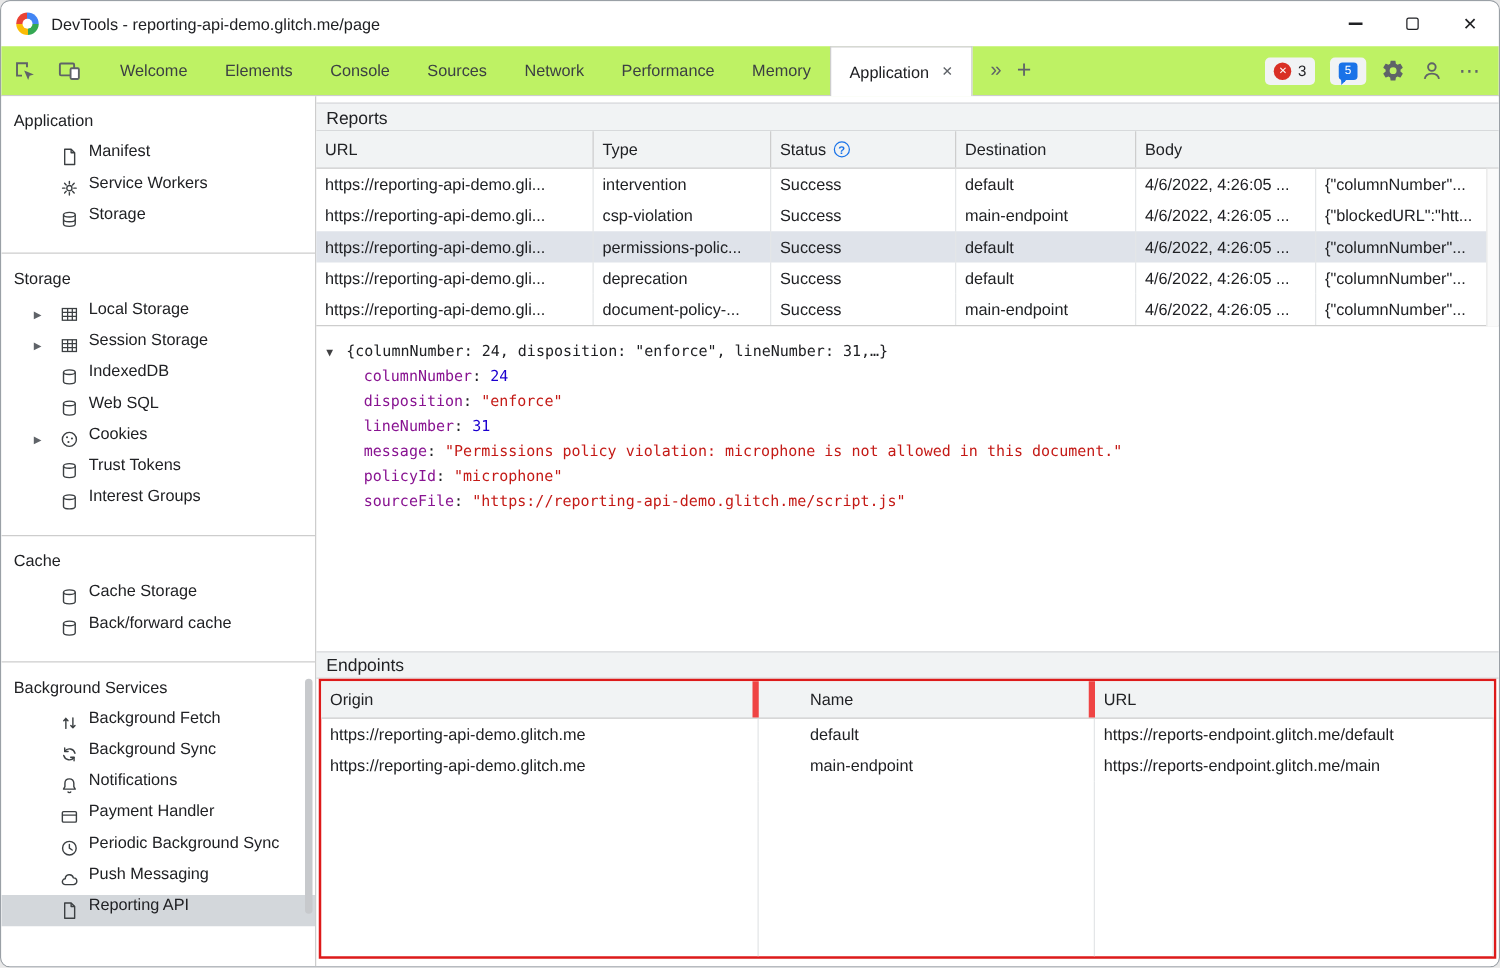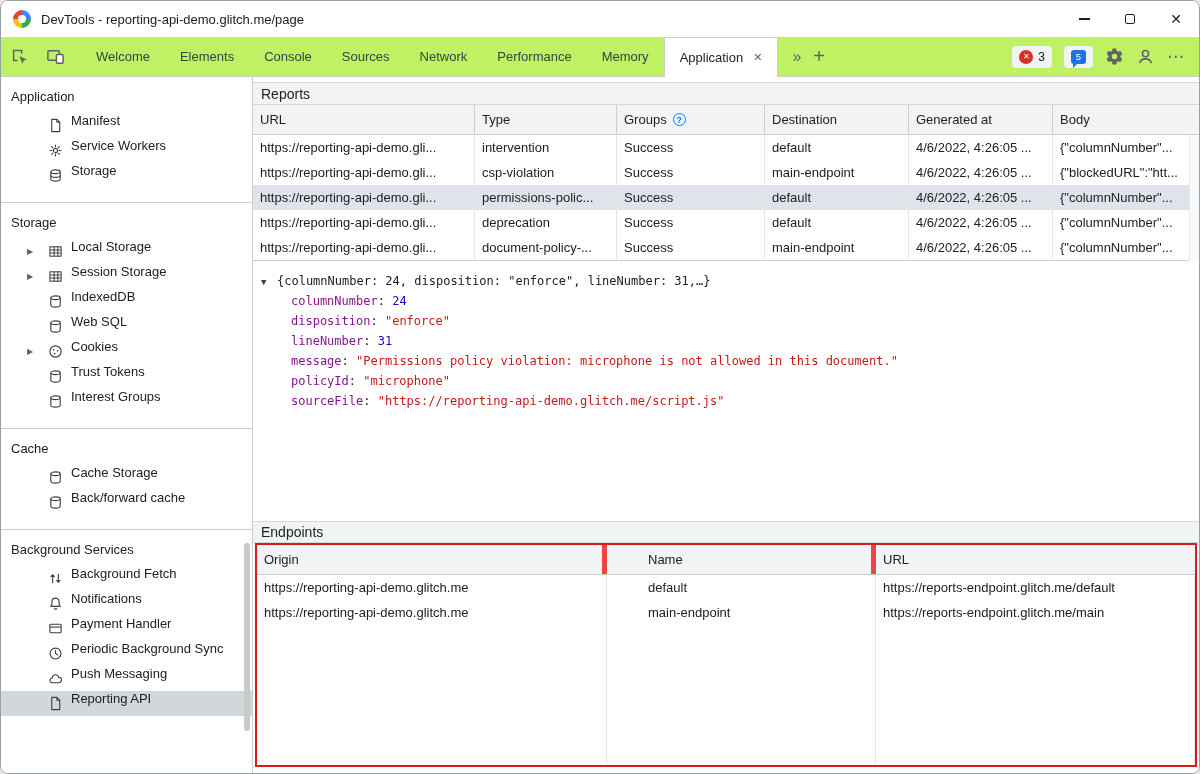--- a/index.html
+++ b/index.html
@@ -325,20 +325,31 @@
         <div class="item">
           <span class="icon">
               <svg width="15" height="15" viewBox="0 0 16 16" fill="none" stroke="#3c4043" stroke-width="1.2" stroke-linecap="round" stroke-linejoin="round">
                 <path d="M5 12.5V4M5 4L3.2 6M5 4l1.8 2M11 3.5V12M11 12l-1.8-2M11 12l1.8-2"></path>
               </svg>
             </span>
           <span class="lbl">Background Fetch</span>
         </div>
         <div class="item">
           <span class="icon">
+              <svg width="15" height="15" viewBox="0 0 16 16" fill="none" stroke="#3c4043" stroke-width="1.2" stroke-linecap="round" stroke-linejoin="round">
+                <path d="M12.8 7A5 5 0 0 0 4 5.3"></path>
+                <path d="M4 2.6v2.9h2.9"></path>
+                <path d="M3.2 9a5 5 0 0 0 8.8 1.7"></path>
+                <path d="M12 13.4v-2.9H9.1"></path>
+              </svg>
+            </span>
+          <span class="lbl">Background Sync</span>
+        </div>
+        <div class="item">
+          <span class="icon">
               <svg width="15" height="15" viewBox="0 0 16 16" fill="none" stroke="#3c4043" stroke-width="1.2" stroke-linejoin="round">
                 <path d="M8 2.2c-2.2 0-3.8 1.6-3.8 3.8v2.8L3 11h10l-1.2-2.2V6c0-2.2-1.6-3.8-3.8-3.8z"></path>
                 <path d="M6.6 13a1.5 1.5 0 0 0 2.8 0"></path>
               </svg>
             </span>
           <span class="lbl">Notifications</span>
         </div>
         <div class="item">
           <span class="icon">
               <svg width="15" height="15" viewBox="0 0 16 16" fill="none" stroke="#3c4043" stroke-width="1.2">
@@ -388,28 +399,25 @@
 
       <div class="rtable">
         <div class="thead">
           <div class="th c-url">
               <span>URL</span>
             </div>
           <div class="th c-type">
               <span>Type</span>
             </div>
           <div class="th c-status">
-              <span>Groups</span>
+              <span>Status</span>
               <span class="help">?</span>
             </div>
           <div class="th c-dest">
               <span>Destination</span>
-            </div>
-          <div class="th c-gen">
-              <span>Generated at</span>
             </div>
           <div class="th c-body">
               <span>Body</span>
             </div>
         </div>
         <div class="rows">
           <div class="trow">
             <div class="td c-url">https://reporting-api-demo.gli...</div>
             <div class="td c-type">intervention</div>
             <div class="td c-status">Success</div>

